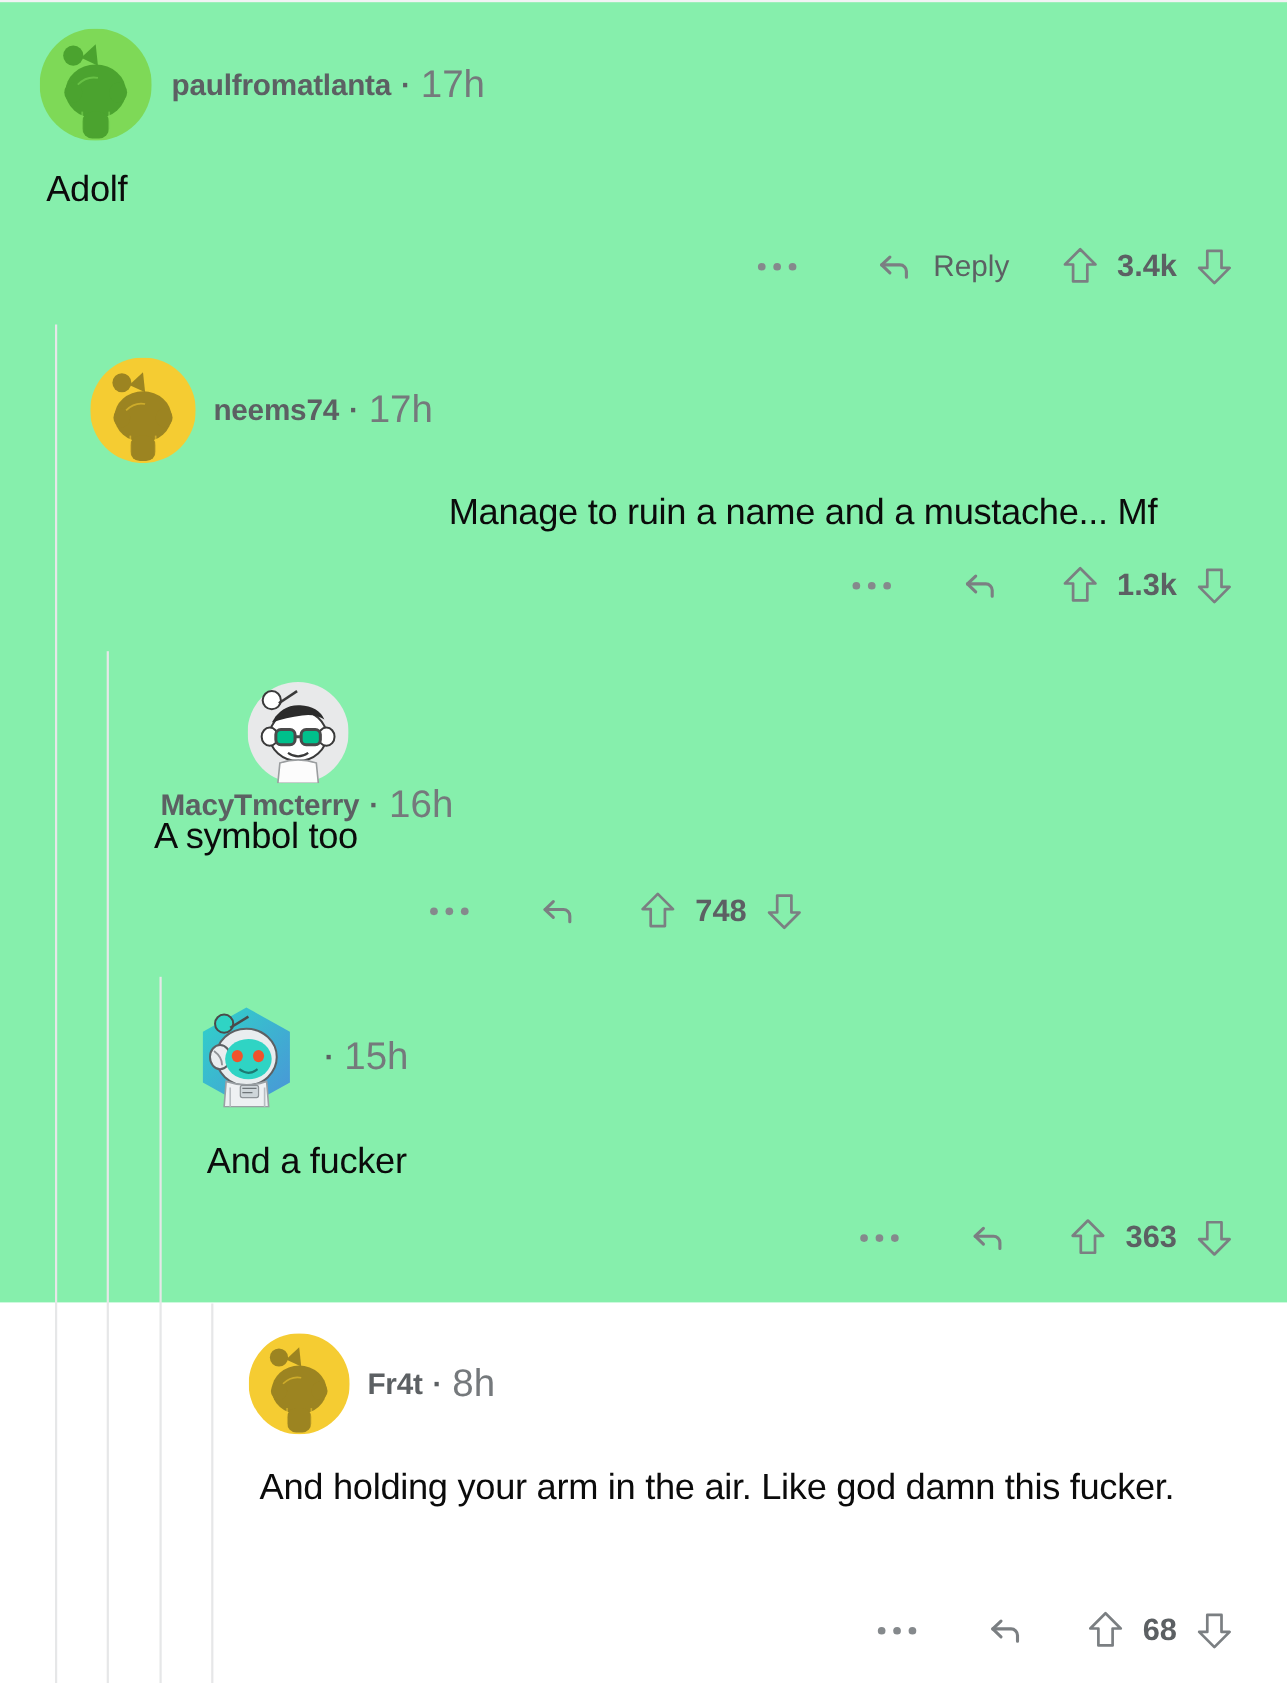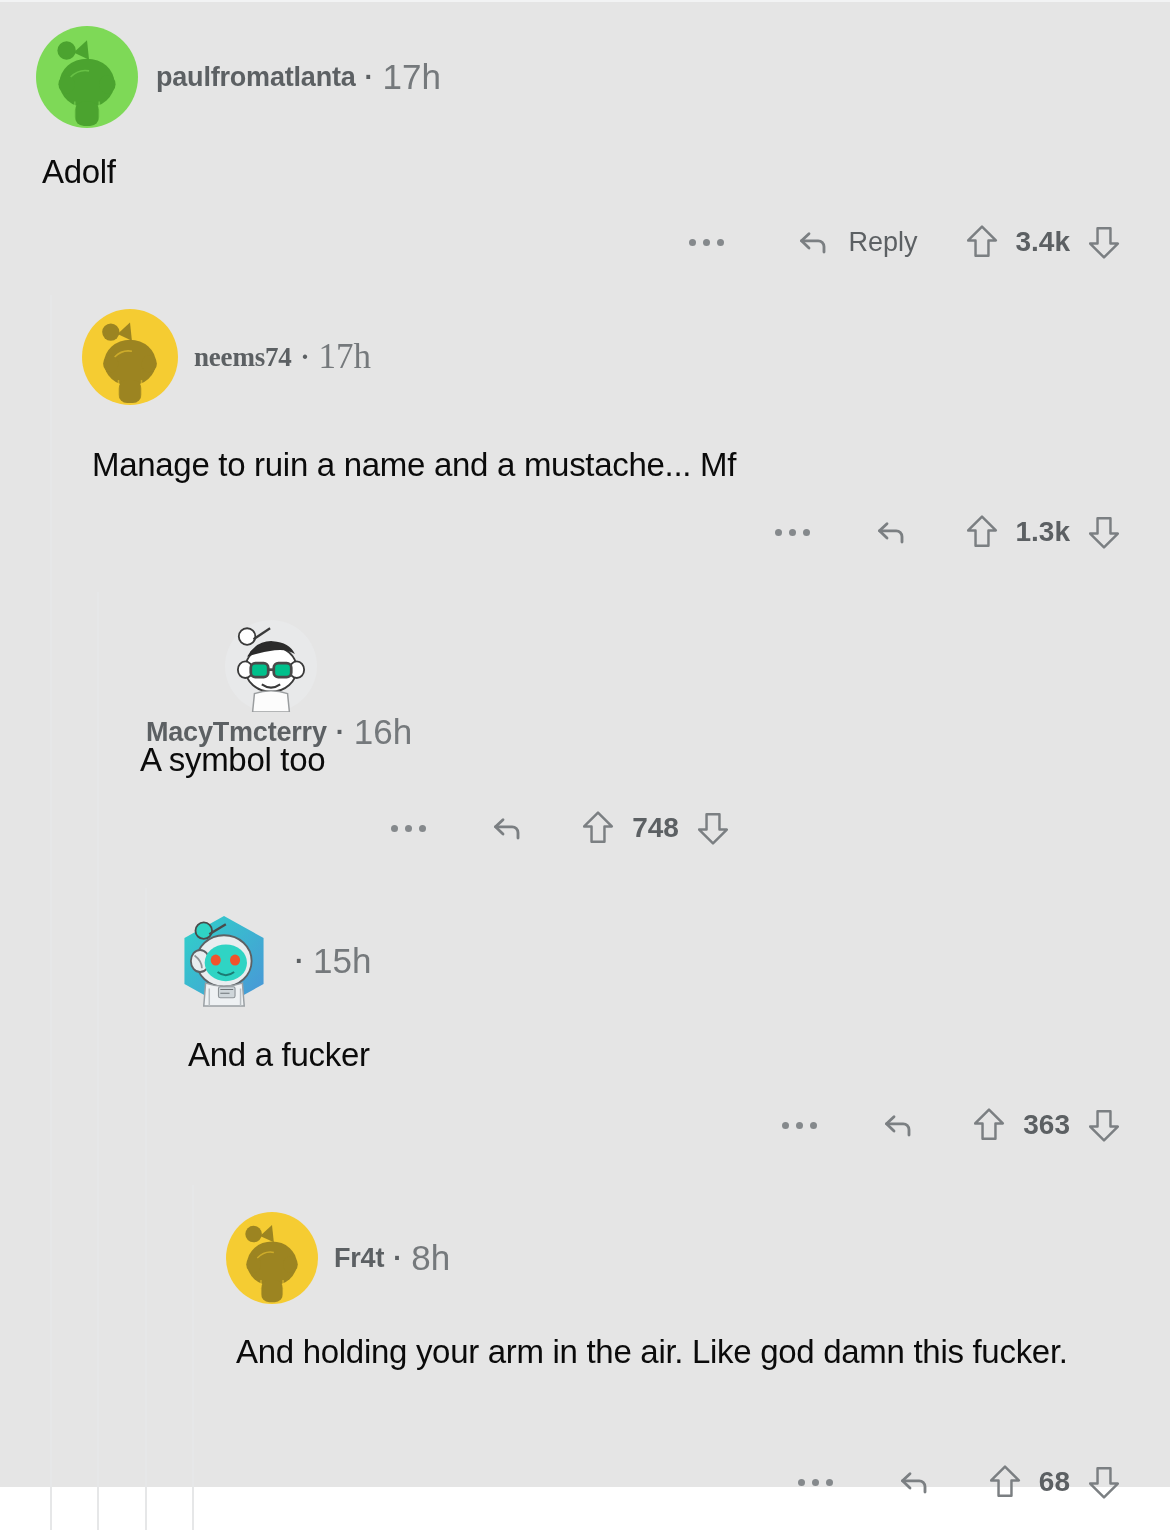--- a/index.html
+++ b/index.html
@@ -11,22 +11,22 @@
     width: 1170px;
     height: 1530px;
     overflow: hidden;
     font-family: "Liberation Sans", sans-serif;
     -webkit-font-smoothing: antialiased;
   }
 
   #root {
     position: relative;
     width: 1170px;
-    height: 1487px;
-    background: #e5e5e5;
+    height: 1184px;
+    background: #86efac;
   }
 
   .top-divider {
     position: absolute;
     top: 0; left: 0;
     width: 1170px;
     height: 2px;
     background: #f2f3f4;
   }
 
@@ -190,21 +190,21 @@
             <span class="score">3.4k</span>
             <span>
               <svg class="icon" width="36" height="40" viewBox="0 0 22 26" fill="none" stroke="#7b7f82" stroke-width="1.6" stroke-linejoin="round">
     <path d="M11 23 L20 14 H15.2 V4 H6.8 V14 H2 Z"></path>
   </svg>
             </span>
           </div>
         </div>
       </div>
       <div class="comment" style="left: 0px; top: 0px; width: 1170px;">
-        <div class="chead" style="position: absolute; left: 82px; top: 309px; font-family: Liberation Serif, serif;">
+        <div class="chead" style="position: absolute; left: 82px; top: 325px;">
           <div class="avatar" style="width: 96px; height: 96px;">
   <svg width="96" height="96" viewBox="0 0 100 100">
     <circle cx="50" cy="50" r="50" fill="#f5cc32"></circle>
     <g fill="#9c8421">
       <ellipse cx="50" cy="56" rx="27" ry="24"></ellipse>
       <ellipse cx="30" cy="57" rx="8" ry="9"></ellipse>
       <ellipse cx="70" cy="57" rx="8" ry="9"></ellipse>
       <rect x="38" y="74" width="24" height="24" rx="9"></rect>
       <ellipse cx="30" cy="24" rx="9" ry="9"></ellipse>
       <path d="M37 26 L50 14 L52 33 Z"></path>
@@ -215,21 +215,21 @@
       <path d="M34 50 q8 -8 18 -6"></path>
     </g>
   </svg>
           </div>
           <div style="display: flex; align-items: center; margin-left: 16px;">
             <span class="uname">neems74</span>
             <span class="dot">·</span>
             <span class="age">17h</span>
           </div>
         </div>
-        <div class="cbody" style="position: absolute; left: 92px; top: 443px; width: 960px;">Manage to ruin a name and a mustache... Mf</div>
+        <div class="cbody" style="position: absolute; left: 92px; top: 443px; width: 960px; text-align: right;">Manage to ruin a name and a mustache... Mf</div>
         <div class="actions" style="position: absolute; top: 512px; left: 0px; width: 1122px;">
           <div class="act ellipsis">
             <i></i>
             <i></i>
             <i></i>
           </div>
           <div class="act reply-group" style="margin-left: 62px;">
             <span>
               <svg class="icon" width="40" height="40" viewBox="0 0 24 24" fill="none" stroke="#7b7f82" stroke-width="1.7" stroke-linecap="round" stroke-linejoin="round">
     <path d="M9 7 L4.5 11.3 L9 15.6"></path>

